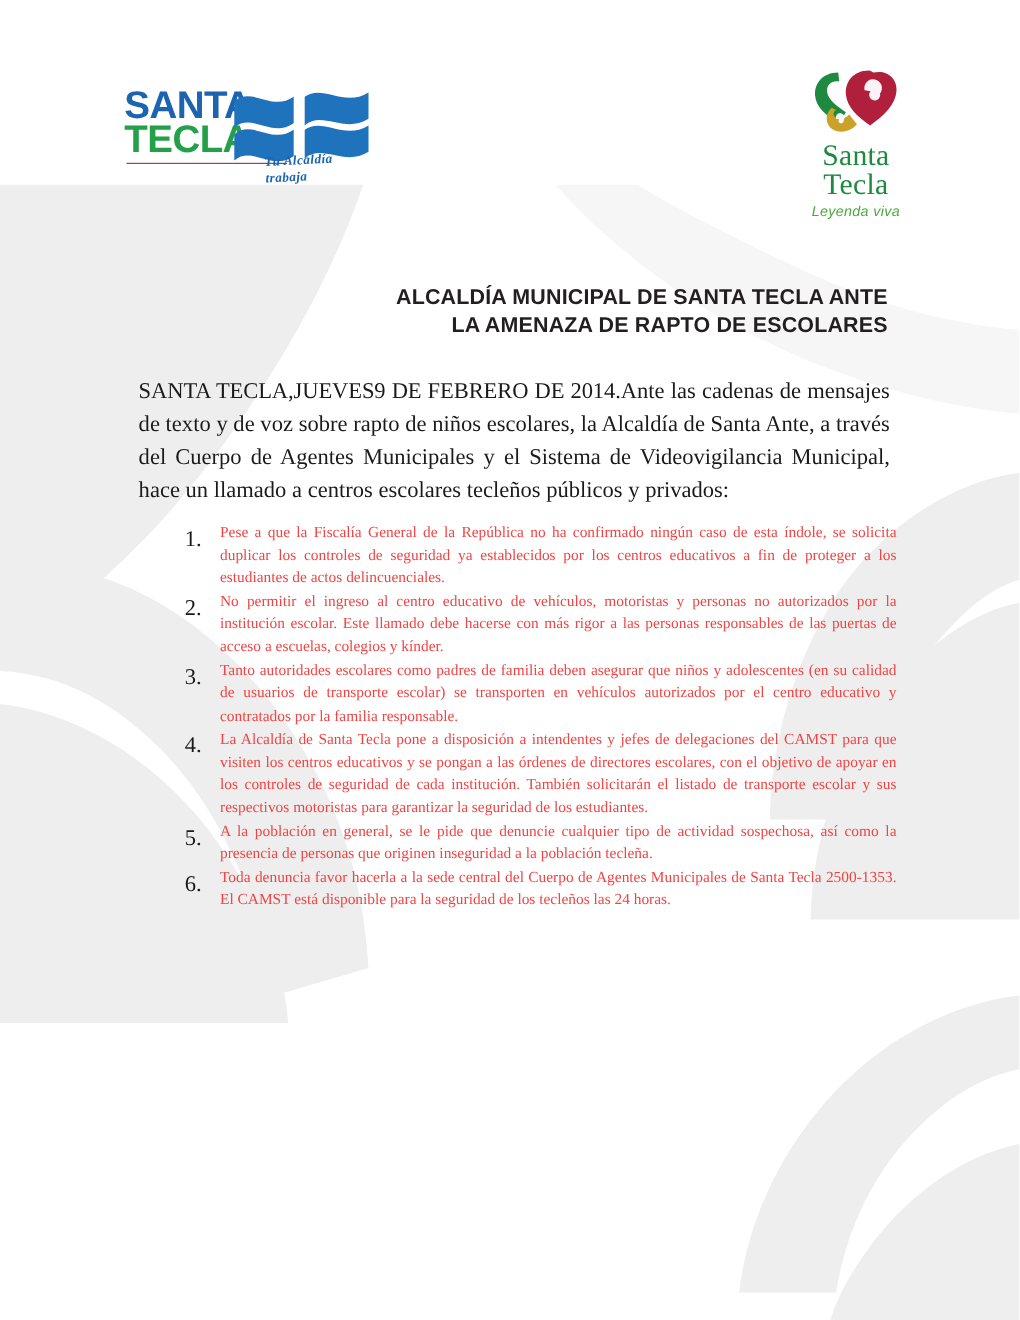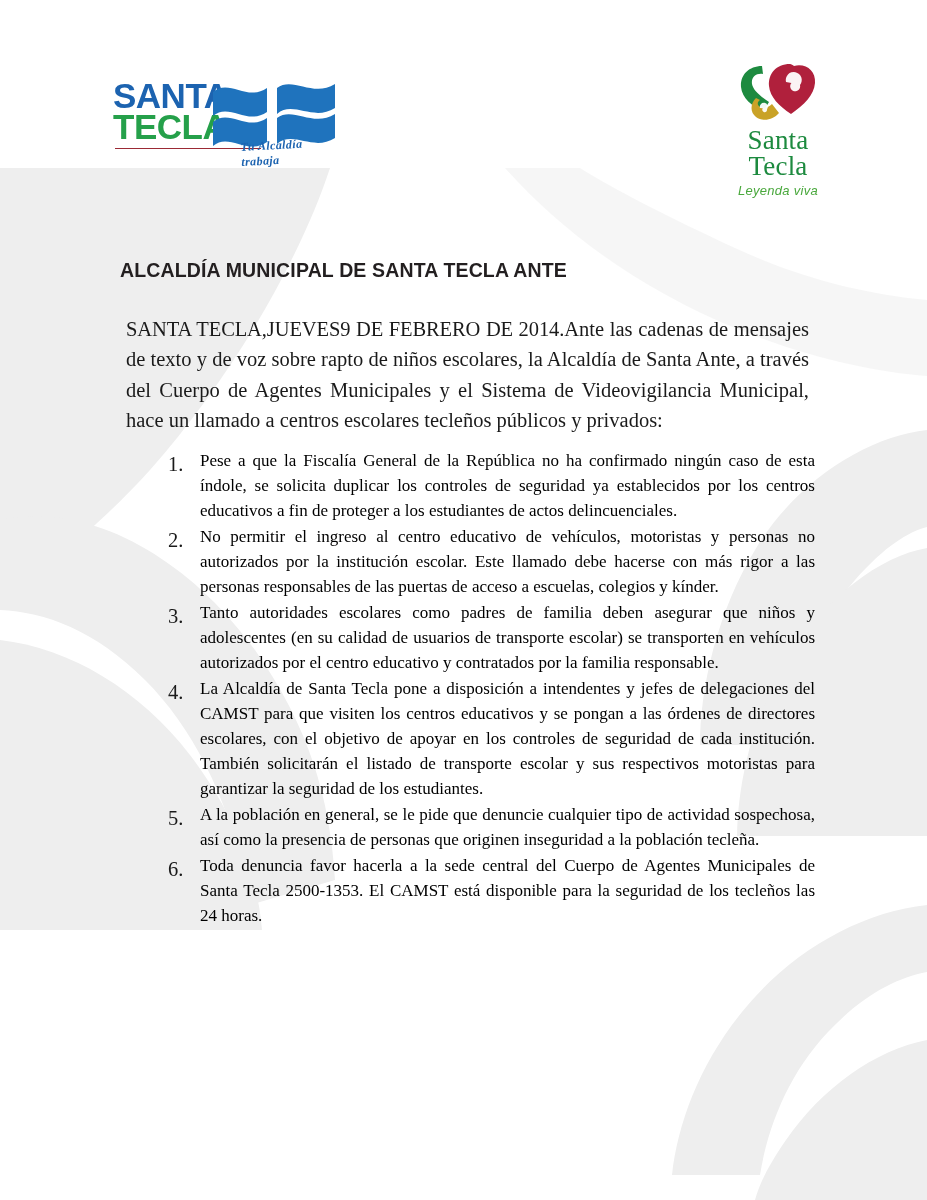--- a/index.html
+++ b/index.html
@@ -121,21 +121,21 @@
   }
 
   
   .content {
     position: relative;
     z-index: 2;
     padding: 0 0 0 0;
   }
 
   .title {
-    text-align: left;
+    text-align: right;
     font-family: "Liberation Sans", sans-serif;
     font-weight: bold;
     font-size: 19.5px;
     color: #231f20;
     letter-spacing: 0.15px;
     line-height: 1.35;
     margin: 62px 120px 0 120px;
   }
   .title .t-line { display: block; }
 
@@ -154,22 +154,22 @@
 
   ol.clauses {
     margin: 14px 112px 0 168px;
     padding: 0;
     list-style: none;
     counter-reset: clause;
   }
   ol.clauses > li {
     position: relative;
     counter-increment: clause;
-    font-size: 17px;
-    color: #000000;
+    font-size: 14px;
+    color: #ef4444;
     line-height: 1.47;
     text-align: justify;
     text-justify: inter-word;
     padding-left: 32px;
     margin-bottom: 1px;
   }
   ol.clauses > li::before {
     content: counter(clause) ".";
     position: absolute;
     left: 0;
@@ -247,20 +247,21 @@
       <div class="r-santa">Santa</div>
       <div class="r-tecla">Tecla</div>
       <div class="r-leyenda">Leyenda viva</div>
     </div>
   </div>
 
   <div class="content">
 
     <h1 class="title">
       <span class="t-line">ALCALDÍA MUNICIPAL DE SANTA TECLA ANTE</span>
+      <span class="t-line">LA AMENAZA DE RAPTO DE ESCOLARES</span>
     </h1>
 
     <p class="intro"><span class="dateline">SANTA TECLA,JUEVES9 DE FEBRERO DE 2014.</span><span>Ante las cadenas de mensajes de texto y de voz sobre rapto de niños escolares, la Alcaldía de Santa Ante, a través del Cuerpo de Agentes Municipales y el Sistema de Videovigilancia Municipal, hace un llamado a centros escolares tecleños públicos y privados:</span></p>
 
     <ol class="clauses">
       <li>Pese a que la Fiscalía General de la República no ha confirmado ningún caso de esta índole, se solicita duplicar los controles de seguridad ya establecidos por los centros educativos a fin de proteger a los estudiantes de actos delincuenciales.</li>
       <li>No permitir el ingreso al centro educativo de vehículos, motoristas y personas no autorizados por la institución escolar. Este llamado debe hacerse con más rigor a las personas responsables de las puertas de acceso a escuelas, colegios y kínder.</li>
       <li>Tanto autoridades escolares como padres de familia deben asegurar que niños y adolescentes (en su calidad de usuarios de transporte escolar) se transporten en vehículos autorizados por el centro educativo y contratados por la familia responsable.</li>
       <li>La Alcaldía de Santa Tecla pone a disposición a intendentes y jefes de delegaciones del CAMST para que visiten los centros educativos y se pongan a las órdenes de directores escolares, con el objetivo de apoyar en los controles de seguridad de cada institución. También solicitarán el listado de transporte escolar y sus respectivos motoristas para garantizar la seguridad de los estudiantes.</li>
       <li>A la población en general, se le pide que denuncie cualquier tipo de actividad sospechosa, así como la presencia de personas que originen inseguridad a la población tecleña.</li>

